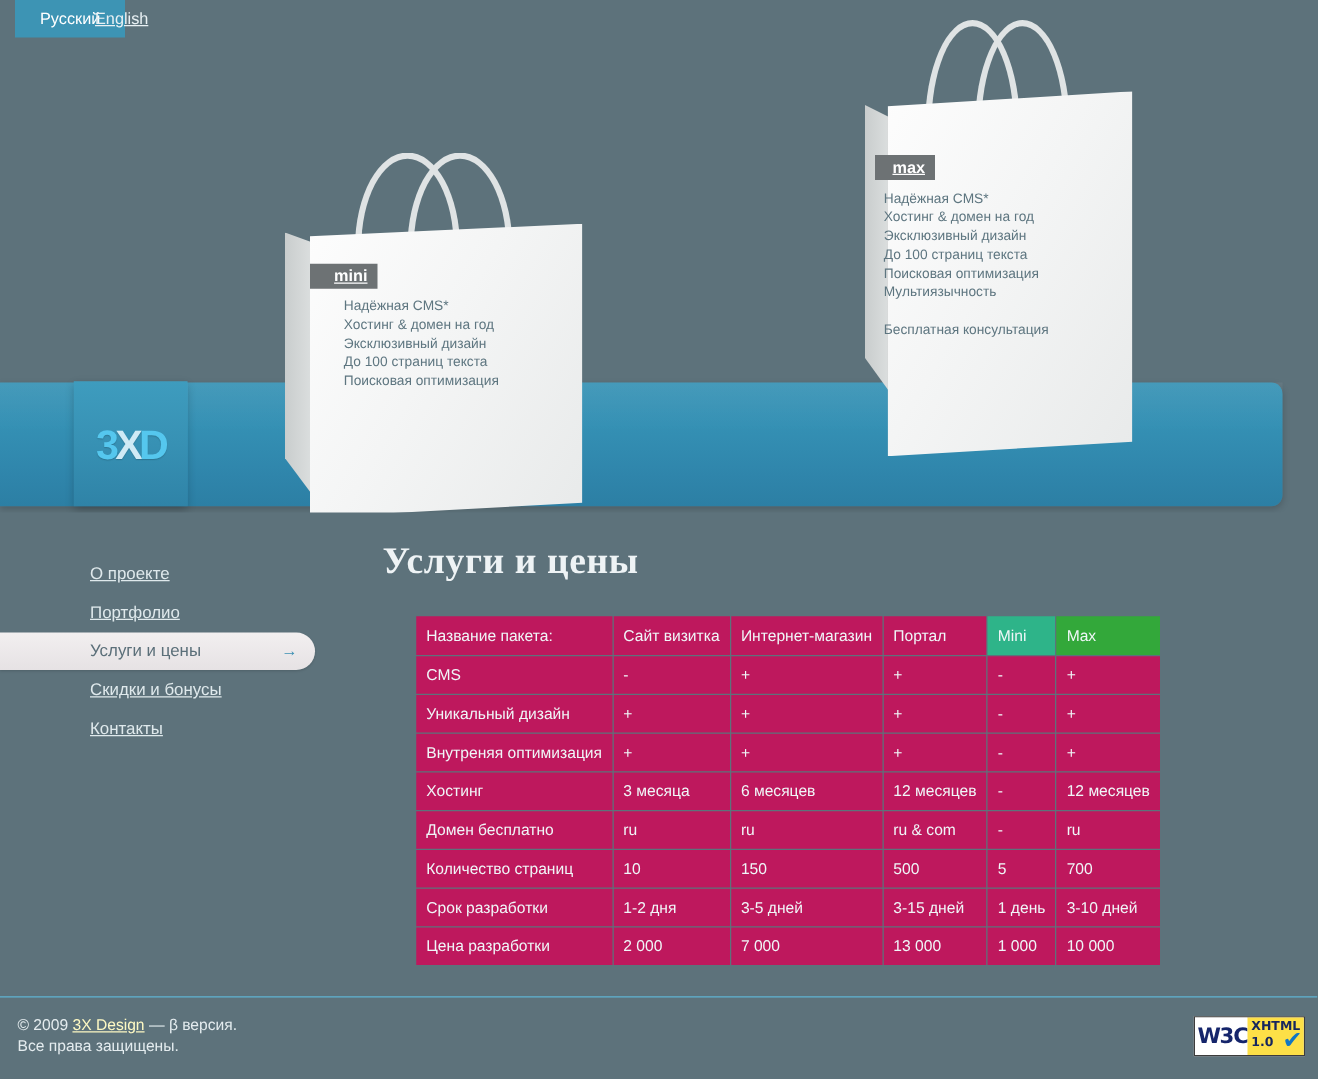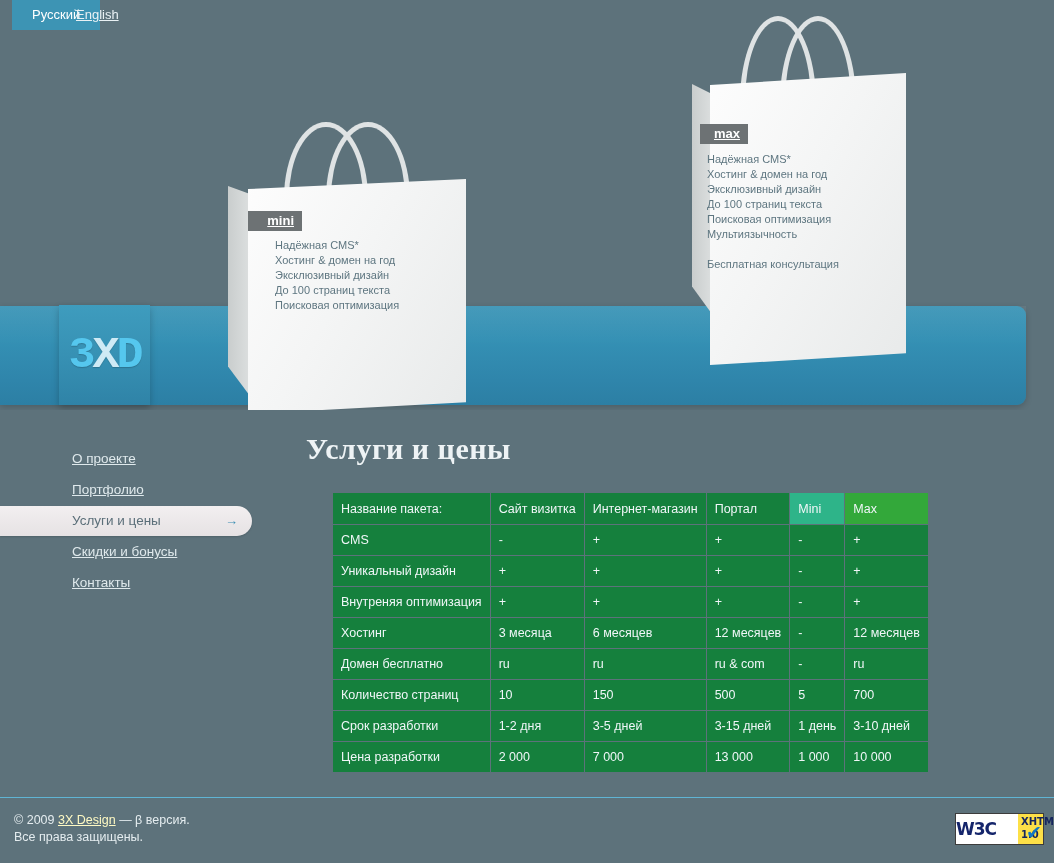--- a/index.html
+++ b/index.html
@@ -79,23 +79,23 @@
     left: 59px; top: 305px;
     width: 91px; height: 100px;
     background: linear-gradient(to bottom, #3e9cbe 0%, #3791b4 50%, #2f83a7 100%);
     box-shadow: 0 3px 7px rgba(0,0,0,0.22);
   }
   .logo-mark {
     position: absolute;
     left: 59px; top: 325px;
     width: 91px; height: 62px;
     text-align: center;
-    font-family: Liberation Mono, monospace;
+    font-family: Liberation Sans, sans-serif;
     font-weight: bold;
-    font-size: 45px;
+    font-size: 33px;
     line-height: 62px;
     letter-spacing: -3px;
     color: #55c7ee;
     text-shadow: 0 1px 1px rgba(0,0,0,0.18);
   }
   .logo-mark .x-glyph {
     color: #cfeaf5;
   }
 
   
@@ -220,21 +220,21 @@
   table.price {
     border-collapse: separate;
     border-spacing: 1px;
     background: transparent;
     font-size: 12.5px;
     color: #f0f6f8;
     table-layout: fixed;
     margin-left: 26px;
   }
   table.price th, table.price td {
-    background: #15803d;
+    background: #be185d;
     padding: 0 8px;
     height: 30px;
     text-align: left;
     font-weight: normal;
     vertical-align: middle;
     white-space: nowrap;
     overflow: hidden;
   }
   table.price thead th { height: 31px; }
   table.price col.c0 { width: 152px; }
@@ -268,28 +268,28 @@
     position: absolute;
     left: 955px; top: 813px;
     width: 89px; height: 32px;
     background: #ffffff;
     border: 1px solid #3c3c3c;
     box-sizing: border-box;
     display: flex;
     cursor: pointer;
   }
   .w3c-left {
-    width: 62px;
+    width: 42px;
     background: #ffffff;
     color: #15256b;
     font-family: "DejaVu Sans", sans-serif;
     font-weight: bold;
     font-size: 17px;
     line-height: 30px;
-    text-align: left;
+    text-align: right;
     letter-spacing: -1px;
   }
   .w3c-right {
     flex: 1;
     background: #fde047;
     position: relative;
   }
   .w3c-right .t1, .w3c-right .t2 {
     position: absolute;
     left: 3px;

